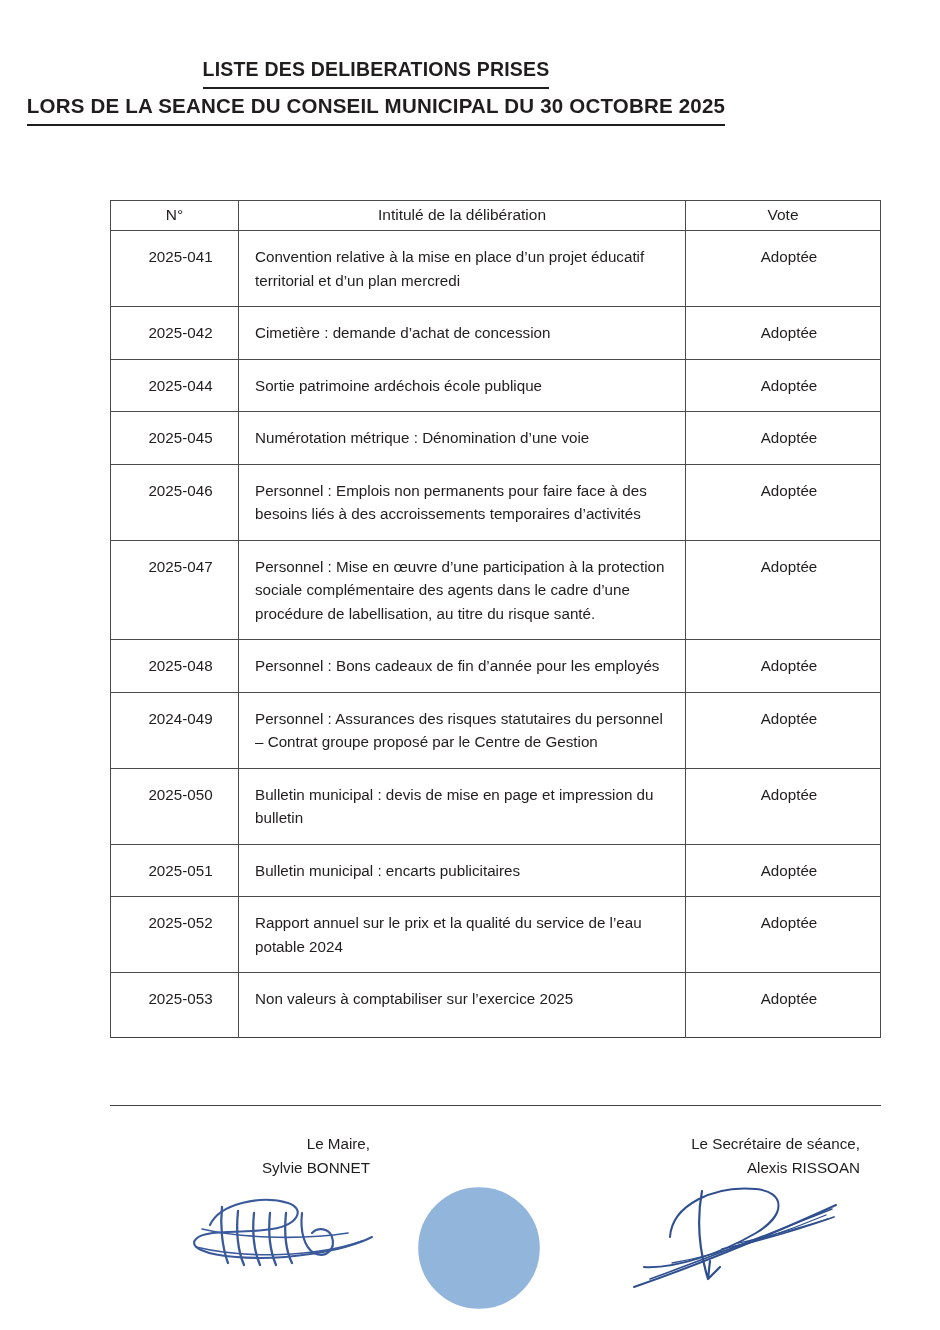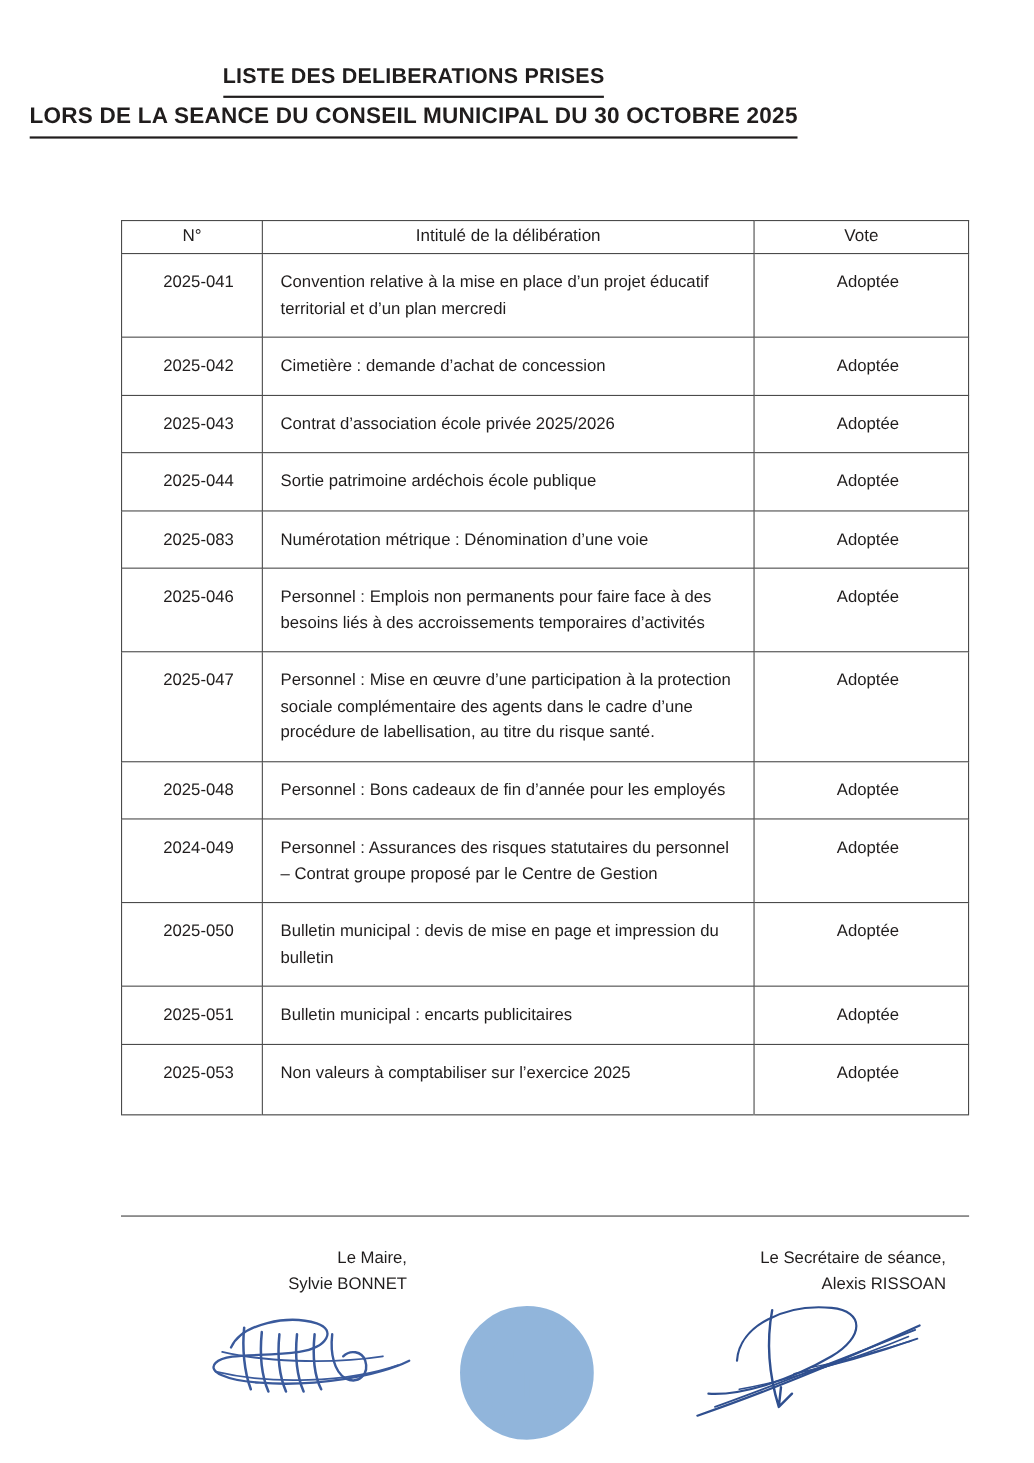--- a/index.html
+++ b/index.html
@@ -165,31 +165,26 @@
           <td class="num">2025-041</td>
           <td class="intitule">Convention relative à la mise en place d’un projet éducatif territorial et d’un plan mercredi</td>
           <td class="vote">Adoptée</td>
         </tr>
         <tr>
           <td class="num">2025-042</td>
           <td class="intitule">Cimetière : demande d’achat de concession</td>
           <td class="vote">Adoptée</td>
         </tr>
         <tr>
-          <td class="num">2025-043</td>
-          <td class="intitule">Contrat d’association école privée 2025/2026</td>
-          <td class="vote">Adoptée</td>
-        </tr>
-        <tr>
           <td class="num">2025-044</td>
           <td class="intitule">Sortie patrimoine ardéchois école publique</td>
           <td class="vote">Adoptée</td>
         </tr>
         <tr>
-          <td class="num">2025-083</td>
+          <td class="num">2025-045</td>
           <td class="intitule">Numérotation métrique : Dénomination d’une voie</td>
           <td class="vote">Adoptée</td>
         </tr>
         <tr>
           <td class="num">2025-046</td>
           <td class="intitule">Personnel : Emplois non permanents pour faire face à des besoins liés à des accroissements temporaires d’activités</td>
           <td class="vote">Adoptée</td>
         </tr>
         <tr>
           <td class="num">2025-047</td>
@@ -207,20 +202,25 @@
           <td class="vote">Adoptée</td>
         </tr>
         <tr>
           <td class="num">2025-050</td>
           <td class="intitule">Bulletin municipal : devis de mise en page et impression du bulletin</td>
           <td class="vote">Adoptée</td>
         </tr>
         <tr>
           <td class="num">2025-051</td>
           <td class="intitule">Bulletin municipal : encarts publicitaires</td>
+          <td class="vote">Adoptée</td>
+        </tr>
+        <tr>
+          <td class="num">2025-052</td>
+          <td class="intitule">Rapport annuel sur le prix et la qualité du service de l’eau potable 2024</td>
           <td class="vote">Adoptée</td>
         </tr>
         <tr>
           <td class="num">2025-053</td>
           <td class="intitule">Non valeurs à comptabiliser sur l’exercice 2025</td>
           <td class="vote">Adoptée</td>
         </tr>
       </tbody>
   </table>
 </div>

